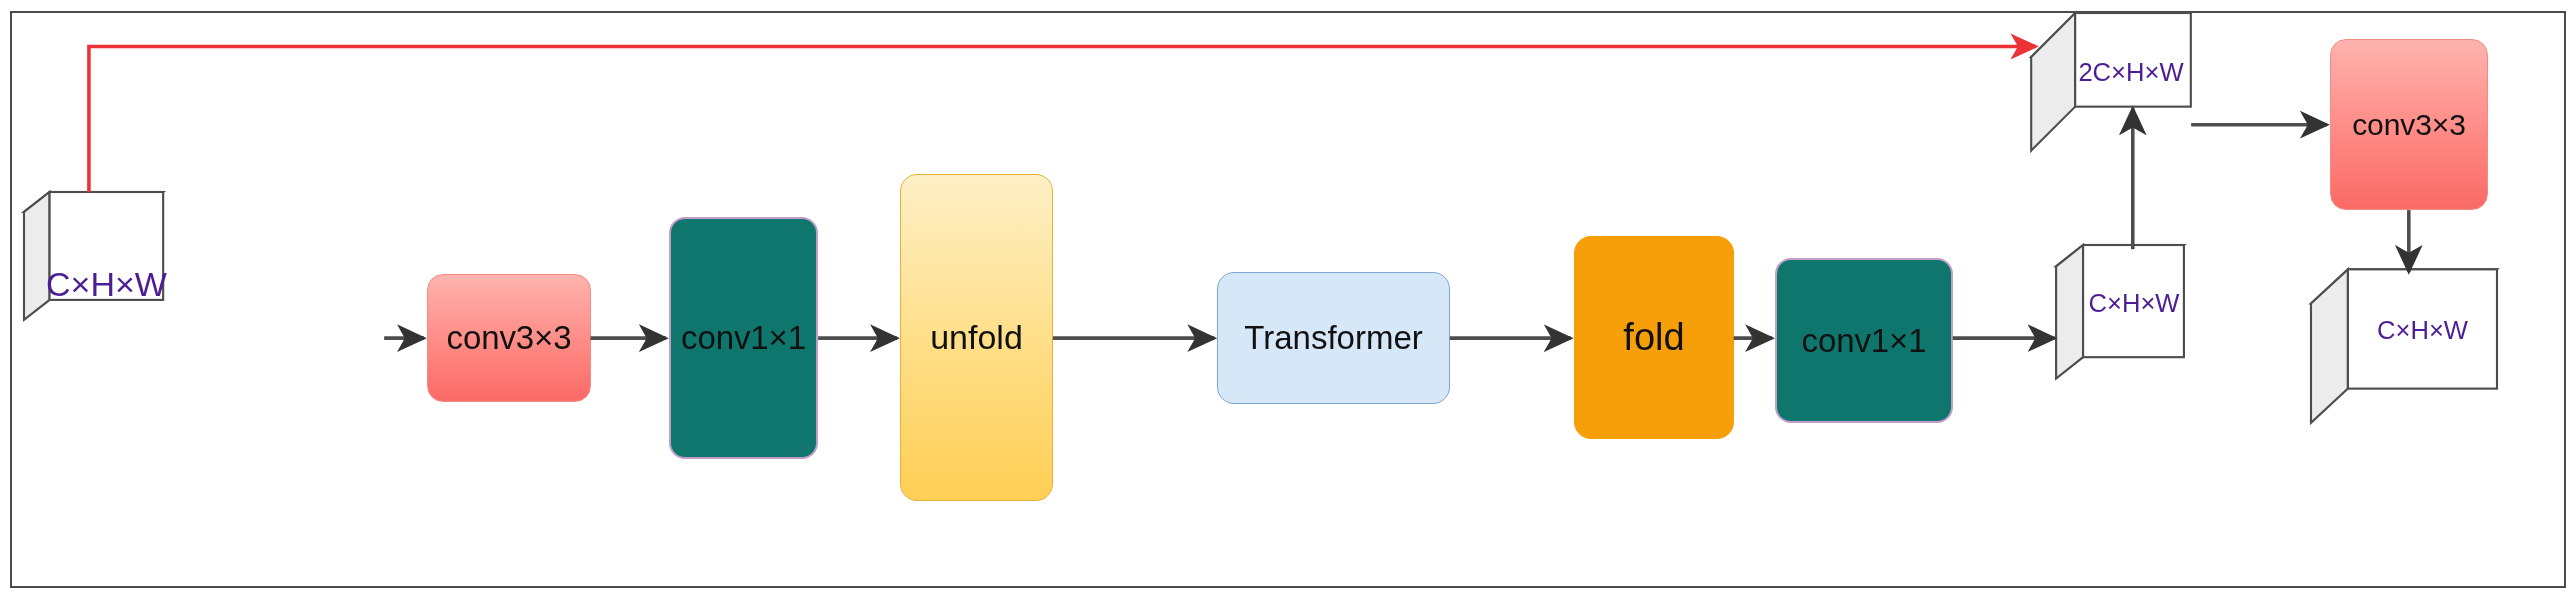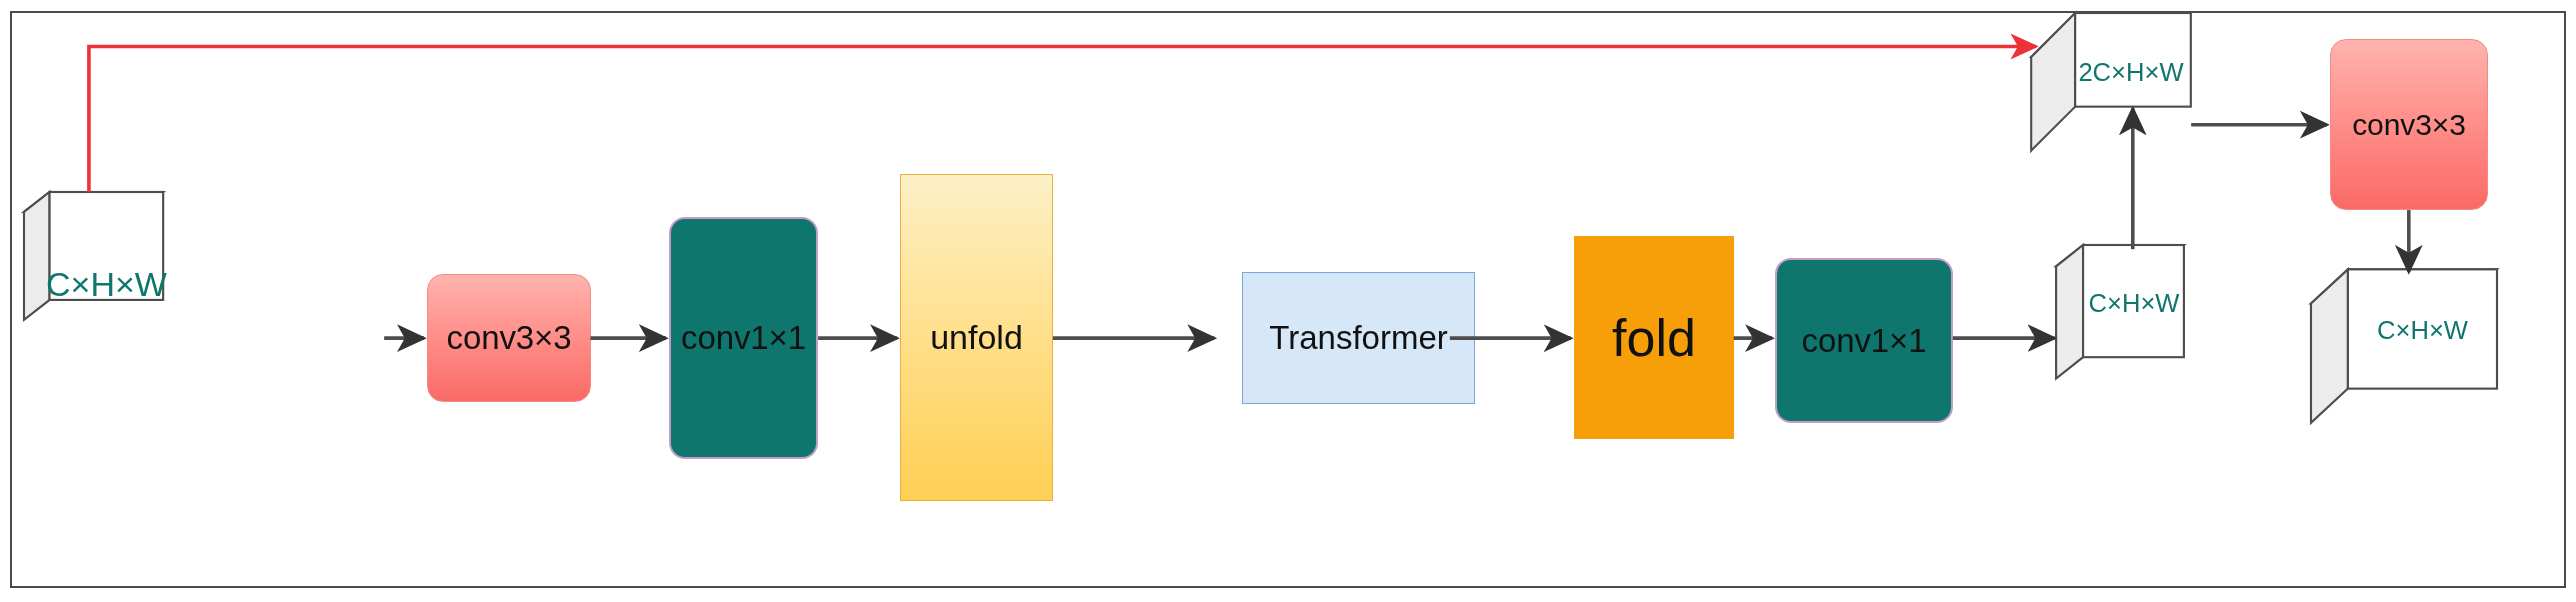--- a/index.html
+++ b/index.html
@@ -49,49 +49,49 @@
     border:2.1px solid #c49cc9;
   }
 
   
   .sbox{
     position:absolute;
     box-sizing:border-box;
     display:flex;
     align-items:center;
     justify-content:center;
+    border-radius:17px;
   }
   .sbox span{white-space:nowrap;color:#111;}
 
   .unfoldbox{
     background:linear-gradient(180deg,#fdf0c6 0%,#ffdf8a 50%,#ffcf55 100%);
     border:1.4px solid #e8b23a;
   }
   .unfoldbox span{font-size:34px;}
 
   .transformerbox{
     background:#d6e7f8;
     border:1.4px solid #7ea6d4;
-    margin-left:25px;
   }
   .transformerbox span{font-size:33px;}
 
   .foldbox{
     background:#f79f08;
     border:1.4px solid #f79f08;
   }
-  .foldbox span{font-size:52px;}
+  .foldbox span{font-size:38px;}
 
   
   .cube{position:absolute;}
   .cube svg{display:block;overflow:visible;}
   .cubelabel{
     position:absolute;
     display:flex;align-items:center;justify-content:center;
-    color:#0f766e;white-space:nowrap;
+    color:#4c1d95;white-space:nowrap;
     pointer-events:none;
   }
 
   
   #wires{
     position:absolute;left:0;top:0;
     width:2576px;height:603px;
     pointer-events:none;
   }
 </style>

